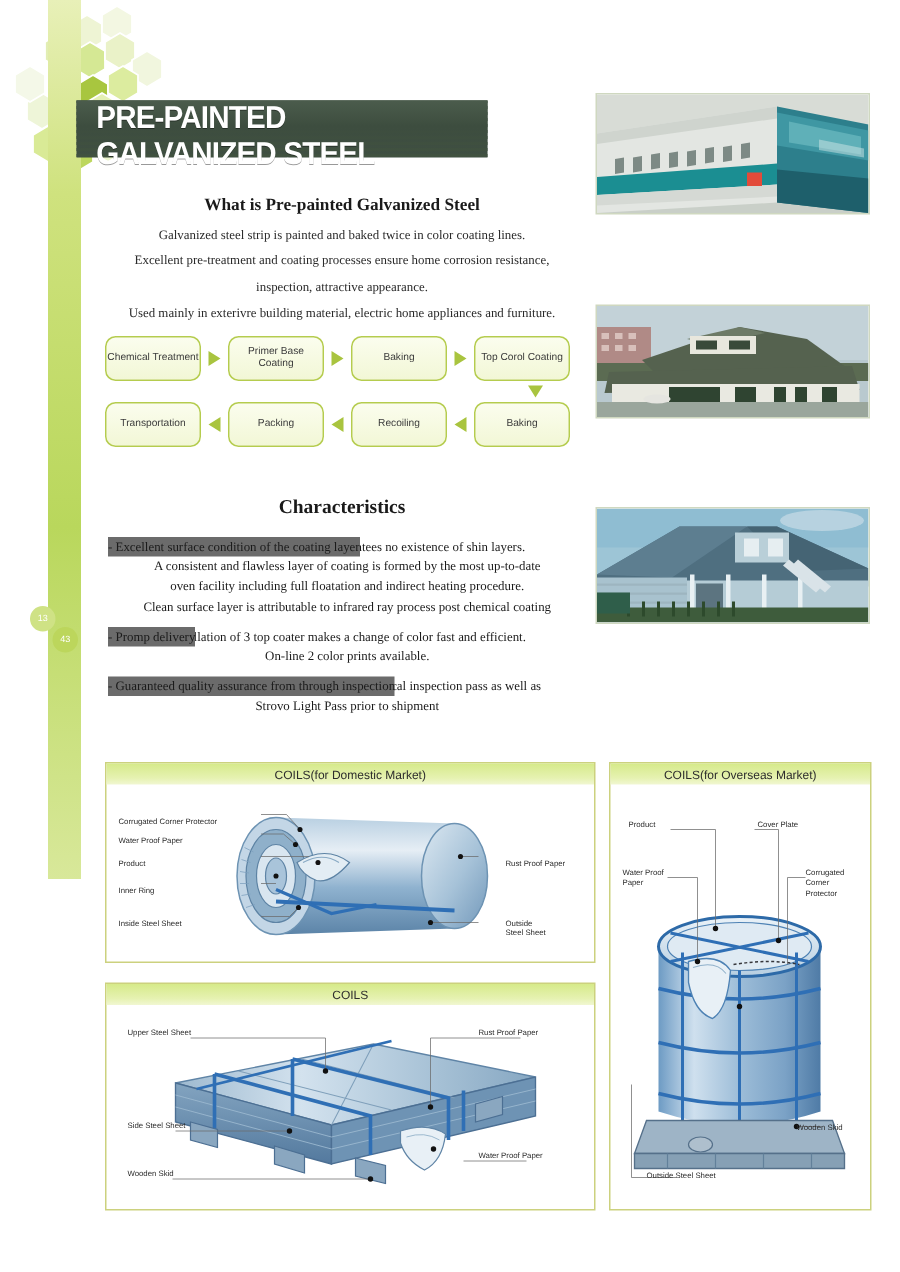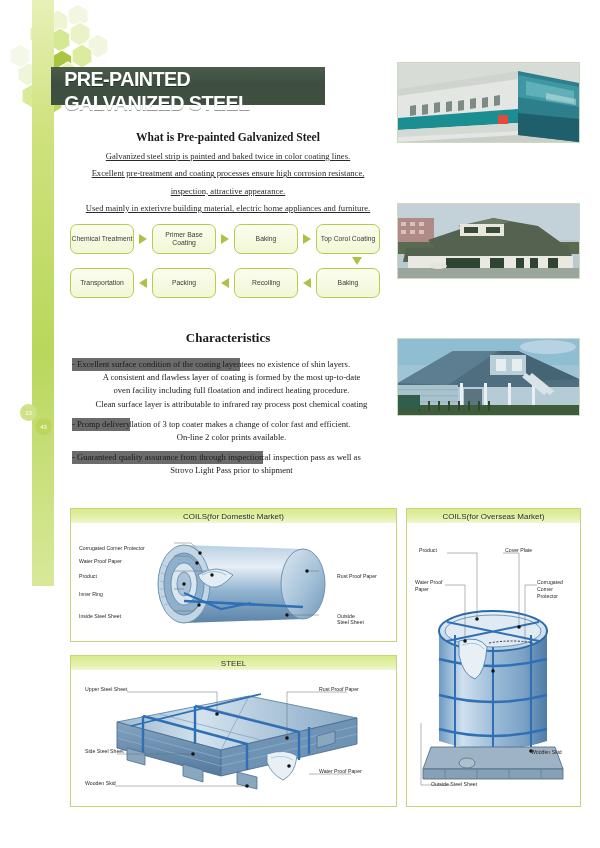--- a/index.html
+++ b/index.html
@@ -30,21 +30,21 @@
                      #3f4f42;
           display:flex;align-items:flex-start;}
   .banner span{color:#ffffff;font-family:"Liberation Sans",sans-serif;
           font-weight:bold;font-size:21px;letter-spacing:-.6px;
           transform:scaleX(.94);transform-origin:left center;padding-left:14px;
           text-shadow:0 1px 0 rgba(0,0,0,.4);}
 
   
   .col{position:absolute;left:72px;width:312px;text-align:center;}
   h2.sec{font-family:"Liberation Serif",serif;font-weight:bold;font-size:11.5px;margin:0;}
-  .body p{margin:4px;font-size:8.6px;line-height:13.3px;color:#2a2a2a;text-decoration:underline;}
+  .body p{margin:4px;font-size:8.6px;line-height:13.3px;color:#2a2a2a;}
   .charh{font-size:13px;font-weight:bold;margin:12px;}
   .chargroup{margin-bottom:7px;}
   .chargroup .lead{font-size:8.6px;line-height:13.2px;font-family:Liberation Serif, serif;}
   .chargroup .sub{font-size:8.6px;line-height:13.2px;padding-left:7px;}
 
   
   .flow{position:absolute;left:70px;top:224px;width:318px;}
   .frow{display:flex;align-items:center;}
   .fbox{width:62px;height:28px;border:1px solid #b5cc4e;border-radius:7px;
         background:linear-gradient(180deg,#fbfdee 0%,#f2f7d6 100%);
@@ -107,21 +107,21 @@
 <div class="pagecircle pc2">43</div>
 
 <div class="banner">
   <span>PRE-PAINTED GALVANIZED STEEL</span>
 </div>
 
 <div class="col" style="top:131px">
   <h2 class="sec">What is Pre-painted Galvanized Steel</h2>
   <div class="body" style="margin-top:7px">
     <p>Galvanized steel strip is painted and baked twice in color  coating lines.</p>
-    <p>Excellent pre-treatment and coating processes ensure high corrosion resistance,</p>
+    <p>Excellent pre-treatment and coating processes ensure home corrosion resistance,</p>
     <p>inspection, attractive appearance.</p>
     <p>Used mainly in exterivre building material, electric home appliances and furniture.</p>
   </div>
 </div>
 
 <div class="flow">
   <div class="frow">
     <div class="fbox">Chemical Treatment</div>
     <div class="farrow"></div>
     <div class="fbox">Primer Base Coating</div>
@@ -399,21 +399,21 @@
   <div class="lbl" style="left:8px;top:70px">Water Proof</div>
   <div class="lbl" style="left:8px;top:77px">Paper</div>
   <div class="lbl" style="left:130px;top:70px">Corrugated</div>
   <div class="lbl" style="left:130px;top:77px">Corner</div>
   <div class="lbl" style="left:130px;top:84px">Protector</div>
   <div class="lbl" style="left:124px;top:240px">Wooden Skid</div>
   <div class="lbl" style="left:24px;top:272px">Outside Steel Sheet</div>
 </div>
 
 <div class="panel pshe">
-  <div class="phead">STEEL</div>
+  <div class="phead">COILS</div>
   <svg width="323" height="134" viewBox="0 0 323 134">
     <defs>
       <linearGradient id="topf" x1="0" y1="0" x2="1" y2="0">
         <stop offset="0%" stop-color="#9db9cf"></stop>
           <stop offset="35%" stop-color="#d3e2ee"></stop>
         <stop offset="70%" stop-color="#a9c3d7"></stop>
           <stop offset="100%" stop-color="#86a7c2"></stop>
       </linearGradient>
       <linearGradient id="sidef" x1="0" y1="0" x2="0" y2="1">
         <stop offset="0%" stop-color="#83a4c0"></stop>

